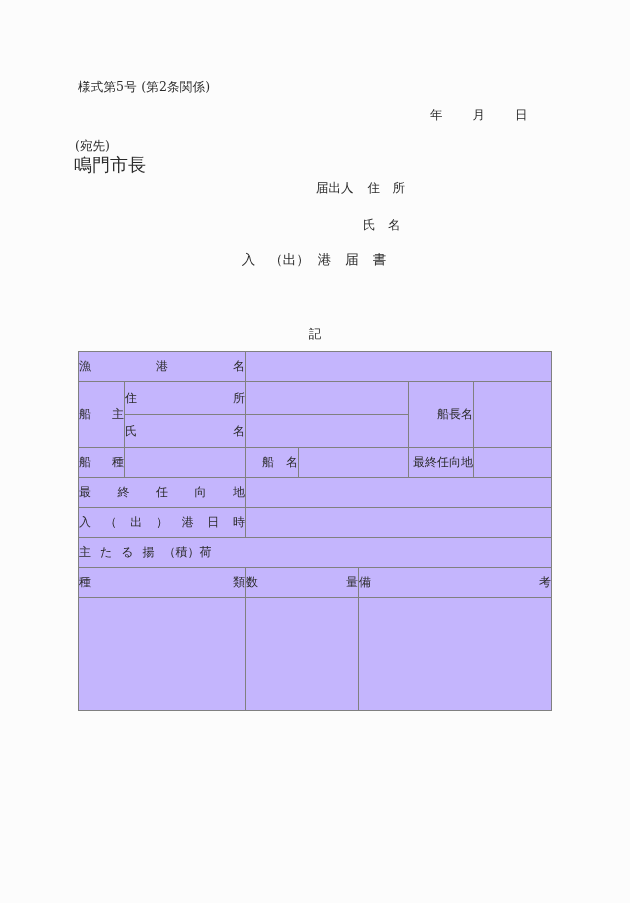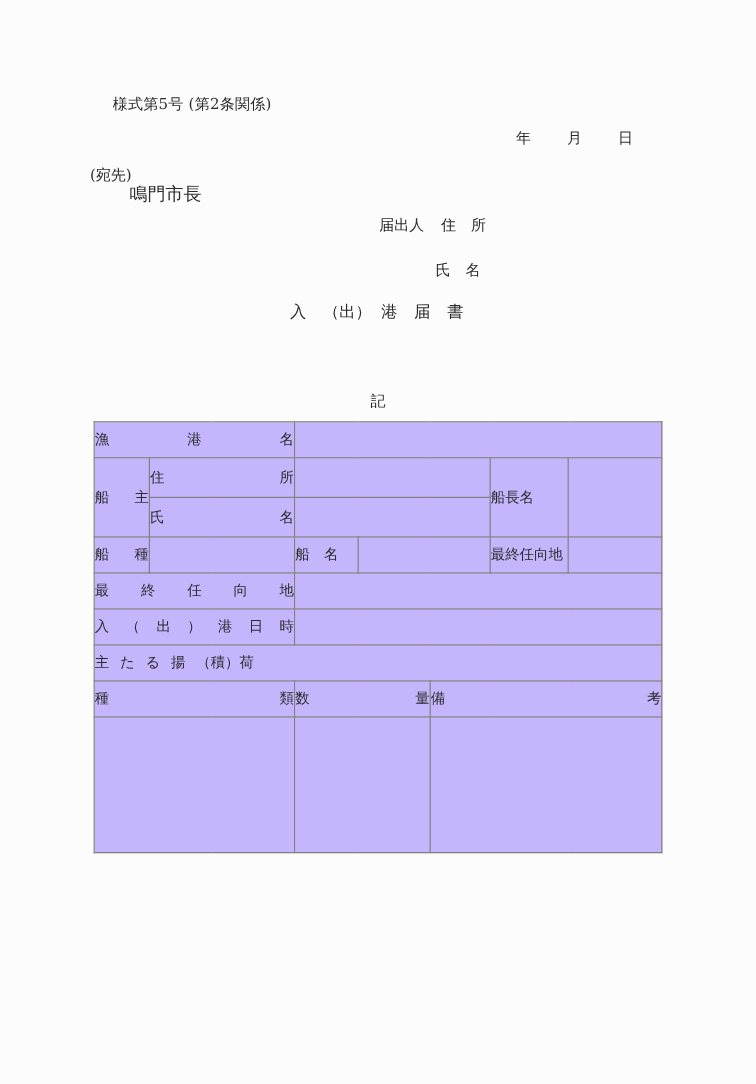--- a/index.html
+++ b/index.html
@@ -23,21 +23,20 @@
   }
 
   
   .form-no {
     position: absolute;
     left: 78px;
     top: 79px;
     font-size: 12.5px;
     letter-spacing: 0.2px;
     white-space: nowrap;
-    margin-left: 16px;
   }
   .date-line {
     position: absolute;
     left: 430px;
     top: 107px;
     font-size: 12.5px;
     white-space: nowrap;
     text-align: right;
   }
   .date-line span { display: inline-block; }
@@ -46,23 +45,23 @@
 
   .addressee-label {
     position: absolute;
     left: 75px;
     top: 138px;
     font-size: 12.5px;
     white-space: nowrap;
   }
   .addressee-name {
     position: absolute;
-    left: 108px;
+    left: 74px;
     top: 153px;
-    font-size: 15px;
+    font-size: 18px;
     white-space: nowrap;
   }
 
   .submitter-addr {
     position: absolute;
     left: 316px;
     top: 180px;
     font-size: 12.5px;
     white-space: nowrap;
   }
@@ -122,21 +121,21 @@
     height: 29px;
     background: #c4b5fd;
   }
   .lbl {
     text-align: justify;
     text-align-last: justify;
     padding: 0 9px;
     white-space: nowrap;
   }
   .lbl-c {
-    text-align: left;
+    text-align: right;
     white-space: nowrap;
     padding: 0 4px;
     margin-left: 32px;
   }
   .val { background: #fcfcfc; }
   .row-tall td { height: 32px; }
   .cargo-head {
     text-align: left;
     height: 29px;
   }

